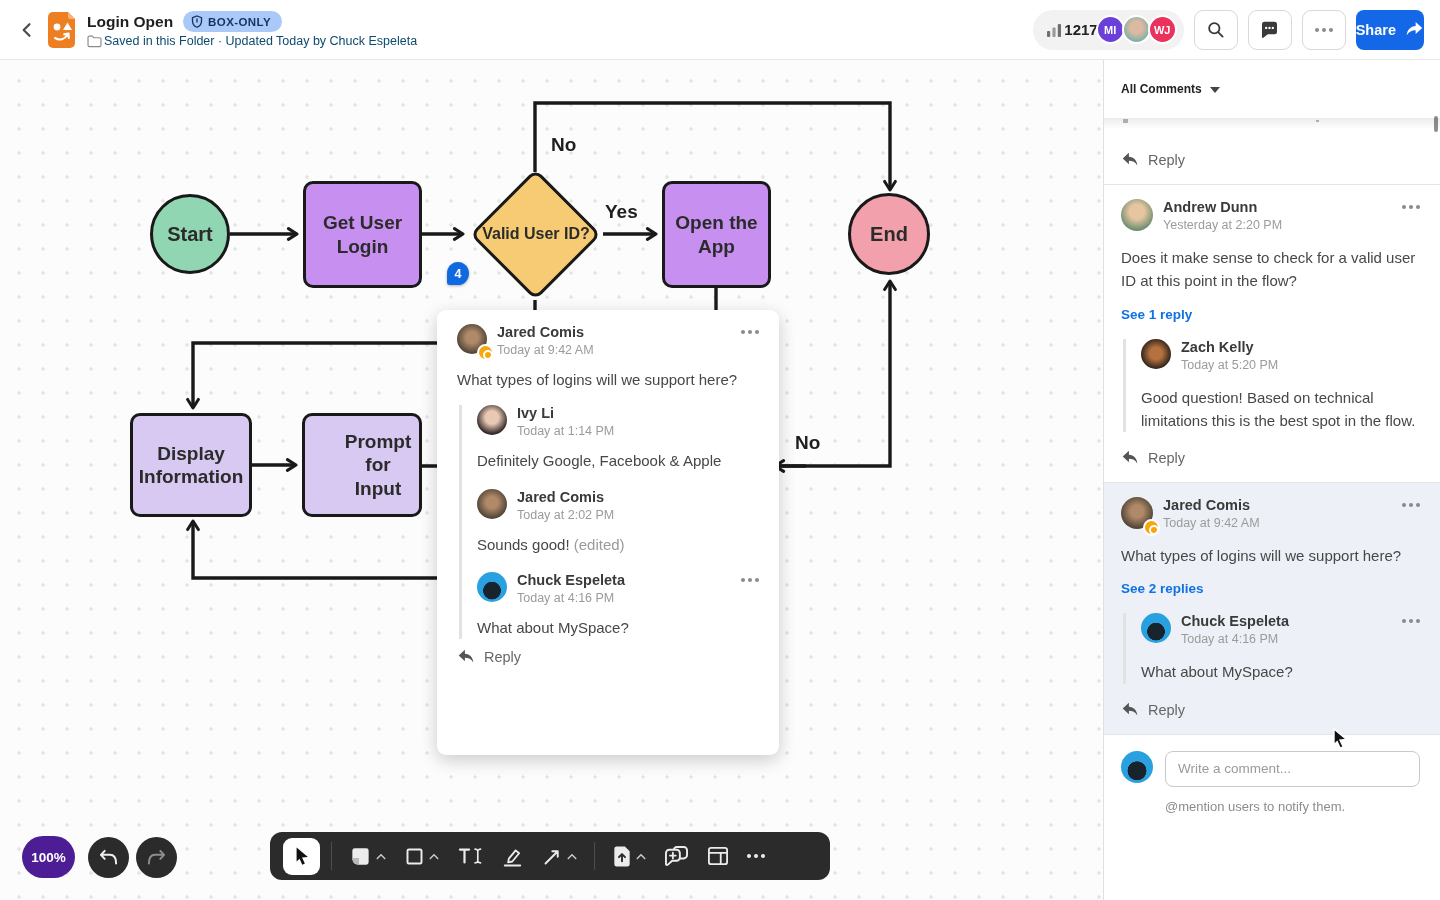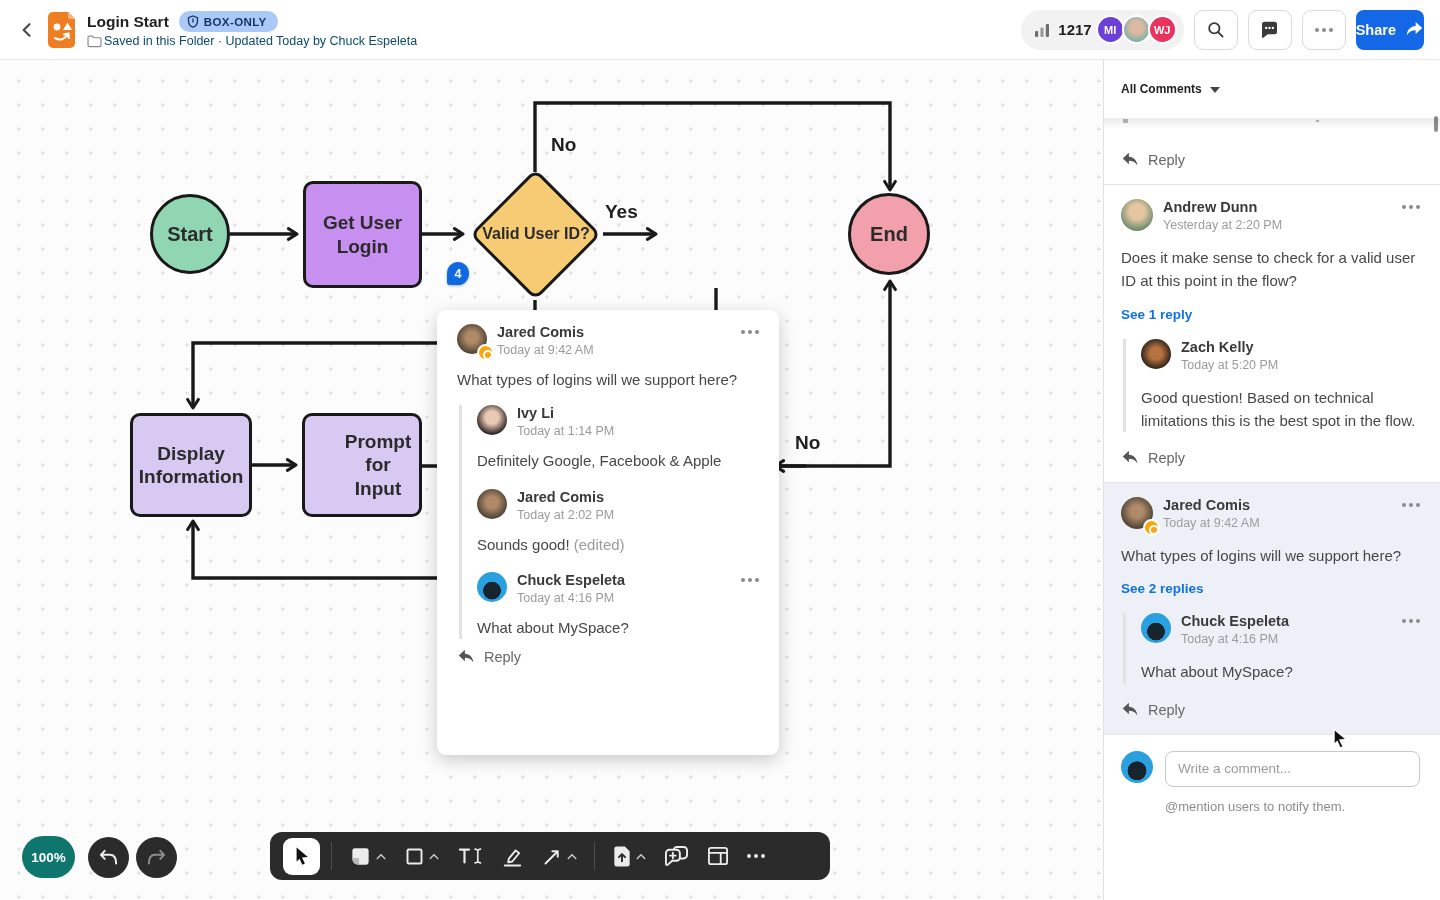--- a/index.html
+++ b/index.html
@@ -18,21 +18,21 @@
   .title-block { display:flex; flex-direction:column; gap:2px; }
   .title-row { display:flex; align-items:center; gap:10px; }
   .doc-title { font-size:15.5px; font-weight:700; color:#1f1f1f; }
   .badge { display:flex; align-items:center; gap:5px; height:21px;
     background:#abc9f8; border-radius:11px; padding:0 11px 0 8px;
     color:#14335f; font-size:11.5px; font-weight:700; letter-spacing:.4px; }
   .subtitle-row { display:flex; align-items:center; gap:2px;
     color:#0c4a6e; font-size:12.5px; }
   .hdr-right { display:flex; align-items:center; gap:10px; padding-right:16px; }
   .stats-pill { display:flex; align-items:center; height:40px; background:#f2f2f2;
-    border-radius:20px; padding:0 7px 0 13px; gap:7px; }
+    border-radius:20px; padding:0 7px 0 13px; gap:1px; }
   .views { font-size:15px; font-weight:700; color:#222; }
   .avatar-stack { display:flex; align-items:center; }
   .av { width:29px; height:29px; border-radius:50%; border:2px solid #fff;
     display:flex; align-items:center; justify-content:center; color:#fff;
     font-size:11px; font-weight:700; margin-left:-3px; }
   .av-mi { background:#6b40d8; }
   .av-wj { background:#e9325c; }
   .av-photo-w { background:radial-gradient(circle at 50% 42%, #dcb9a2 32%, #7fb0a8 72%); }
   .icon-btn { width:44px; height:40px; border:1.5px solid #d9d9d9; border-radius:9px;
     background:#fff; display:flex; align-items:center; justify-content:center;
@@ -112,21 +112,21 @@
 
   
   .av-andrew { background:radial-gradient(circle at 50% 40%, #e6c5a1 30%, #6f8f70 72%); }
   .av-zach   { background:radial-gradient(circle at 50% 48%, #b5713f 28%, #2a211b 72%); }
   .av-jared  { background:radial-gradient(circle at 50% 45%, #b08968 26%, #55483a 68%); }
   .av-ivy    { background:radial-gradient(circle at 50% 42%, #e9c9b4 28%, #342a2a 70%); }
   .av-chuck  { background:radial-gradient(circle at 50% 62%, #17242e 36%, #29a0e0 38%); }
 
   
   .zoom-pill { position:absolute; left:22px; bottom:22px; height:42px; min-width:53px;
-    border-radius:21px; background:#0f766e; color:#fff; font-size:13.5px; font-weight:700;
+    border-radius:21px; background:#4c1d95; color:#fff; font-size:13.5px; font-weight:700;
     display:flex; align-items:center; justify-content:center; z-index:30; cursor:pointer; }
   .round-btn { position:absolute; bottom:22px; width:41px; height:41px; border-radius:50%;
     background:#2b2b2b; display:flex; align-items:center; justify-content:center;
     z-index:30; cursor:pointer; }
   .undo-btn { left:88px; color:#f0f0f0; }
   .redo-btn { left:136px; color:#8e8e8e; }
   .toolbar { position:absolute; left:270px; bottom:20px; width:560px; height:48px;
     background:#2b2b2b; border-radius:12px; display:flex; align-items:center;
     padding:0 10px; z-index:30; color:#ececec; }
   .tool { display:flex; align-items:center; justify-content:center; height:48px;
@@ -156,21 +156,21 @@
         <svg width="31" height="38" viewBox="0 0 31 38">
           <path d="M2 6 a5 5 0 0 1 5 -5 H22 L29 8 V32 a5 5 0 0 1 -5 5 H7 a5 5 0 0 1 -5 -5 Z" fill="#ee7e22"></path>
           <path d="M22 1 L29 8 H24 a2 2 0 0 1 -2 -2 Z" fill="#f8b277"></path>
           <circle cx="11" cy="16" r="3.4" fill="#fff"></circle>
           <path d="M17 19 L21.5 11.5 L26 19 Z" fill="#fff"></path>
           <path d="M9 27 C14 30 19 28 22.5 22.5 M22.5 22.5 L22.8 27 M22.5 22.5 L18.2 23.4" fill="none" stroke="#fff" stroke-width="2.1" stroke-linecap="round"></path>
         </svg>
       </div>
       <div class="title-block">
         <div class="title-row">
-          <span class="doc-title">Login Start</span>
+          <span class="doc-title">Login Open</span>
           <span class="badge">
             <svg width="12" height="13" viewBox="0 0 24 26">
                 <path d="M12 2 L21 5.4 V12 C21 18.2 17.2 22.4 12 24.5 C6.8 22.4 3 18.2 3 12 V5.4 Z" fill="none" stroke="#14335f" stroke-width="2.6"></path>
                 <path d="M12 8 V14" stroke="#14335f" stroke-width="2.6" stroke-linecap="round"></path>
               </svg>
             <span>BOX-ONLY</span>
           </span>
         </div>
         <div class="subtitle-row">
           <svg width="15" height="13" viewBox="0 0 22 18">
@@ -245,20 +245,21 @@
         <path d="M422 406 H890 V221" marker-end="url(#arr)"></path>
         <path d="M535 240 V518 H193 V461" marker-end="url(#arr)"></path>
         <path d="M806 406 H775" marker-end="url(#arr)"></path>
       </g>
     </svg>
 
     <div class="node n-circle" style="left:150px; top:134px; width:80px; height:80px; background:#90d6b2;">Start</div>
     <div class="node n-rect" style="left:303px; top:121px; width:119px; height:107px; background:#c78ff0;">Get User Login</div>
     <div class="diamond" style="left:489px; top:128px; width:93px; height:93px; background:#f6cb74;"></div>
     <div class="diamond-label" style="left:480px; top:144px; width:112px; height:60px;">Valid User ID?</div>
+    <div class="node n-rect" style="left:662px; top:121px; width:109px; height:107px; background:#c78ff0;">Open the App</div>
     <div class="node n-circle" style="left:848px; top:133px; width:82px; height:82px; background:#f2a0ab;">End</div>
     <div class="node n-rect" style="left:130px; top:353px; width:122px; height:104px; background:#d7c9f1;">Display Information</div>
     <div class="node n-rect" style="left:302px; top:353px; width:120px; height:104px; background:#d7c9f1;padding-left:36px;">Prompt for Input</div>
 
     <div class="edge-label" style="left:551px; top:74px;">No</div>
     <div class="edge-label" style="left:605px; top:141px;">Yes</div>
     <div class="edge-label" style="left:795px; top:372px;">No</div>
 
     <div class="comment-pin" style="left:447px; top:202px;">4</div>
 

